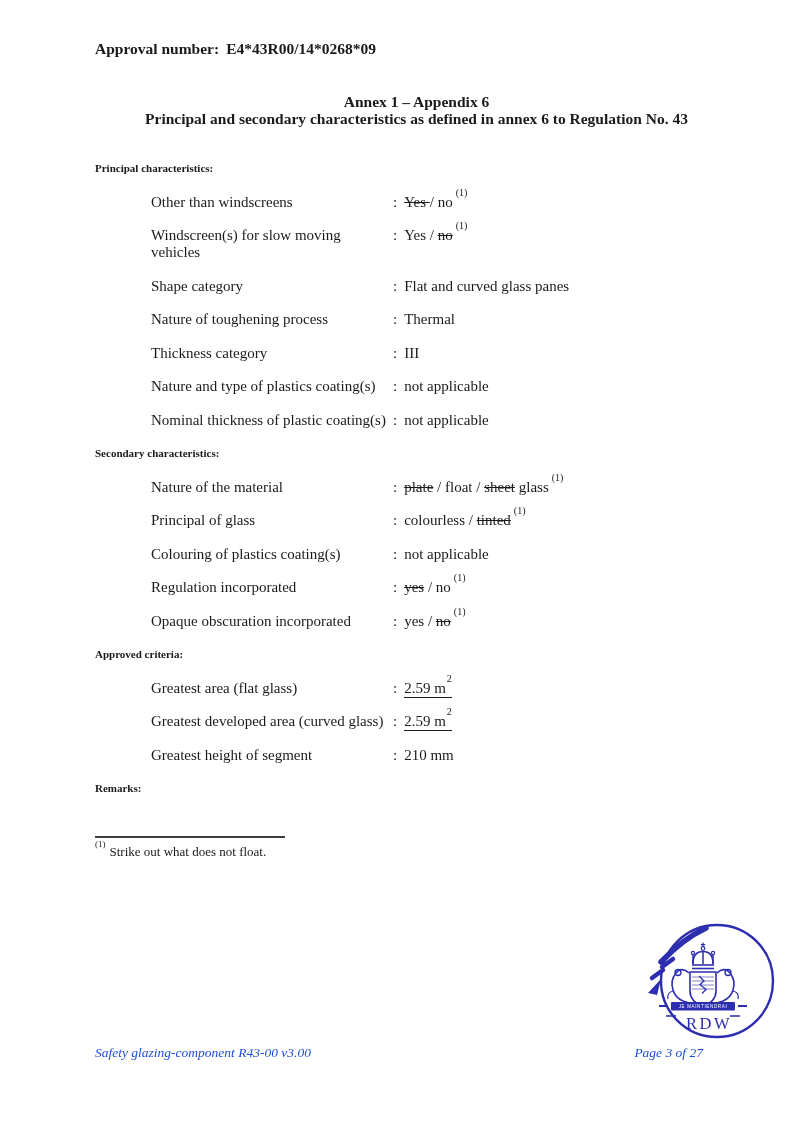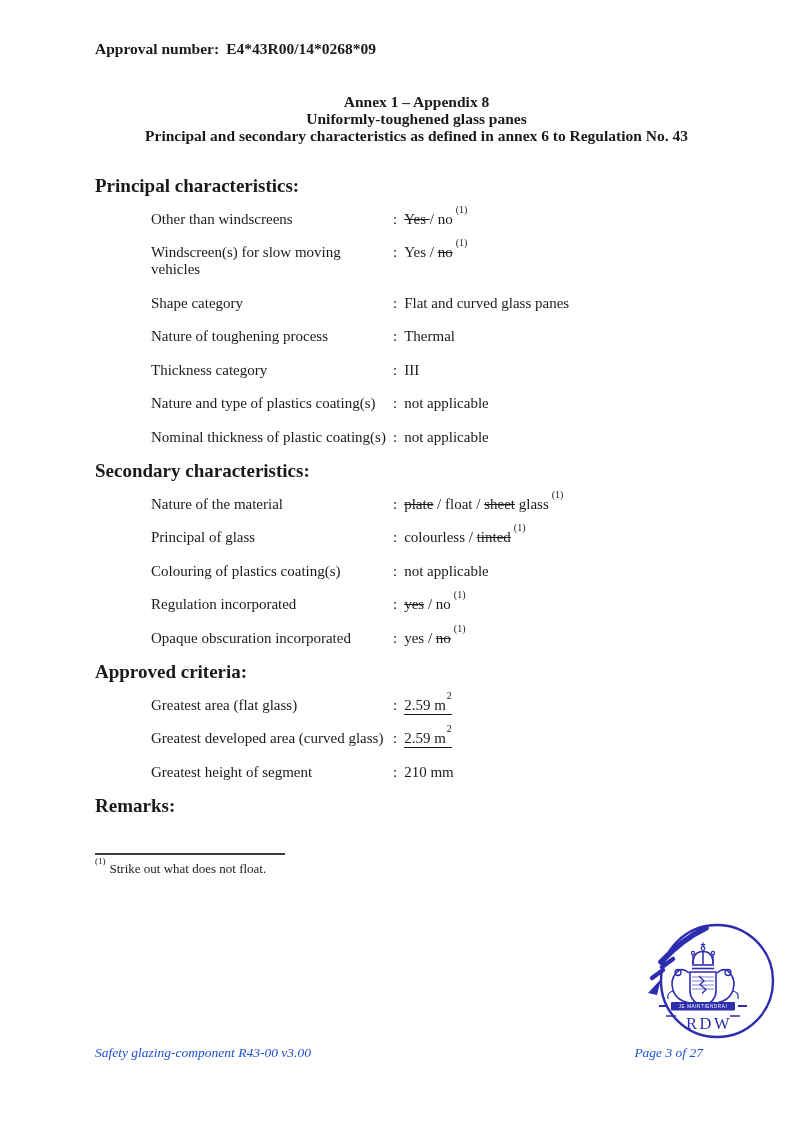--- a/index.html
+++ b/index.html
@@ -22,21 +22,21 @@
     margin-top: 36px;
     margin-bottom: 33px;
     text-align: center;
     font-weight: bold;
     font-size: 15.5px;
     line-height: 17px;
   }
 
   .sect-heading {
     font-weight: bold;
-    font-size: 19px;
+    font-size: 11px;
     line-height: 17px;
     margin: 0 0 16.5px 0;
   }
 
   .row {
     display: flex;
     align-items: flex-start;
     margin: 0 0 16.5px 56px;
     line-height: 17px;
   }
@@ -88,22 +88,21 @@
 </style>
 </head>
 <body>
 
 <div class="page">
   <div class="content">
 
     <div class="approval-line"><span>Approval number:</span><span class="num">E4*43R00/14*0268*09</span></div>
 
     <div class="title-block">
-      <div>Annex 1 – Appendix 8</div>
-      <div>Uniformly-toughened glass panes</div>
+      <div>Annex 1 – Appendix 6</div>
       <div>Principal and secondary characteristics as defined in annex 6 to Regulation No. 43</div>
     </div>
 
     <div class="sect-heading">Principal characteristics:</div>
 
     <div class="row">
       <span class="row-label">Other than windscreens</span>
         <span class="row-value"><span class="colon">:</span><s>Yes </s><span>/ no</span><sup>(1)</sup></span>
     </div>
 

